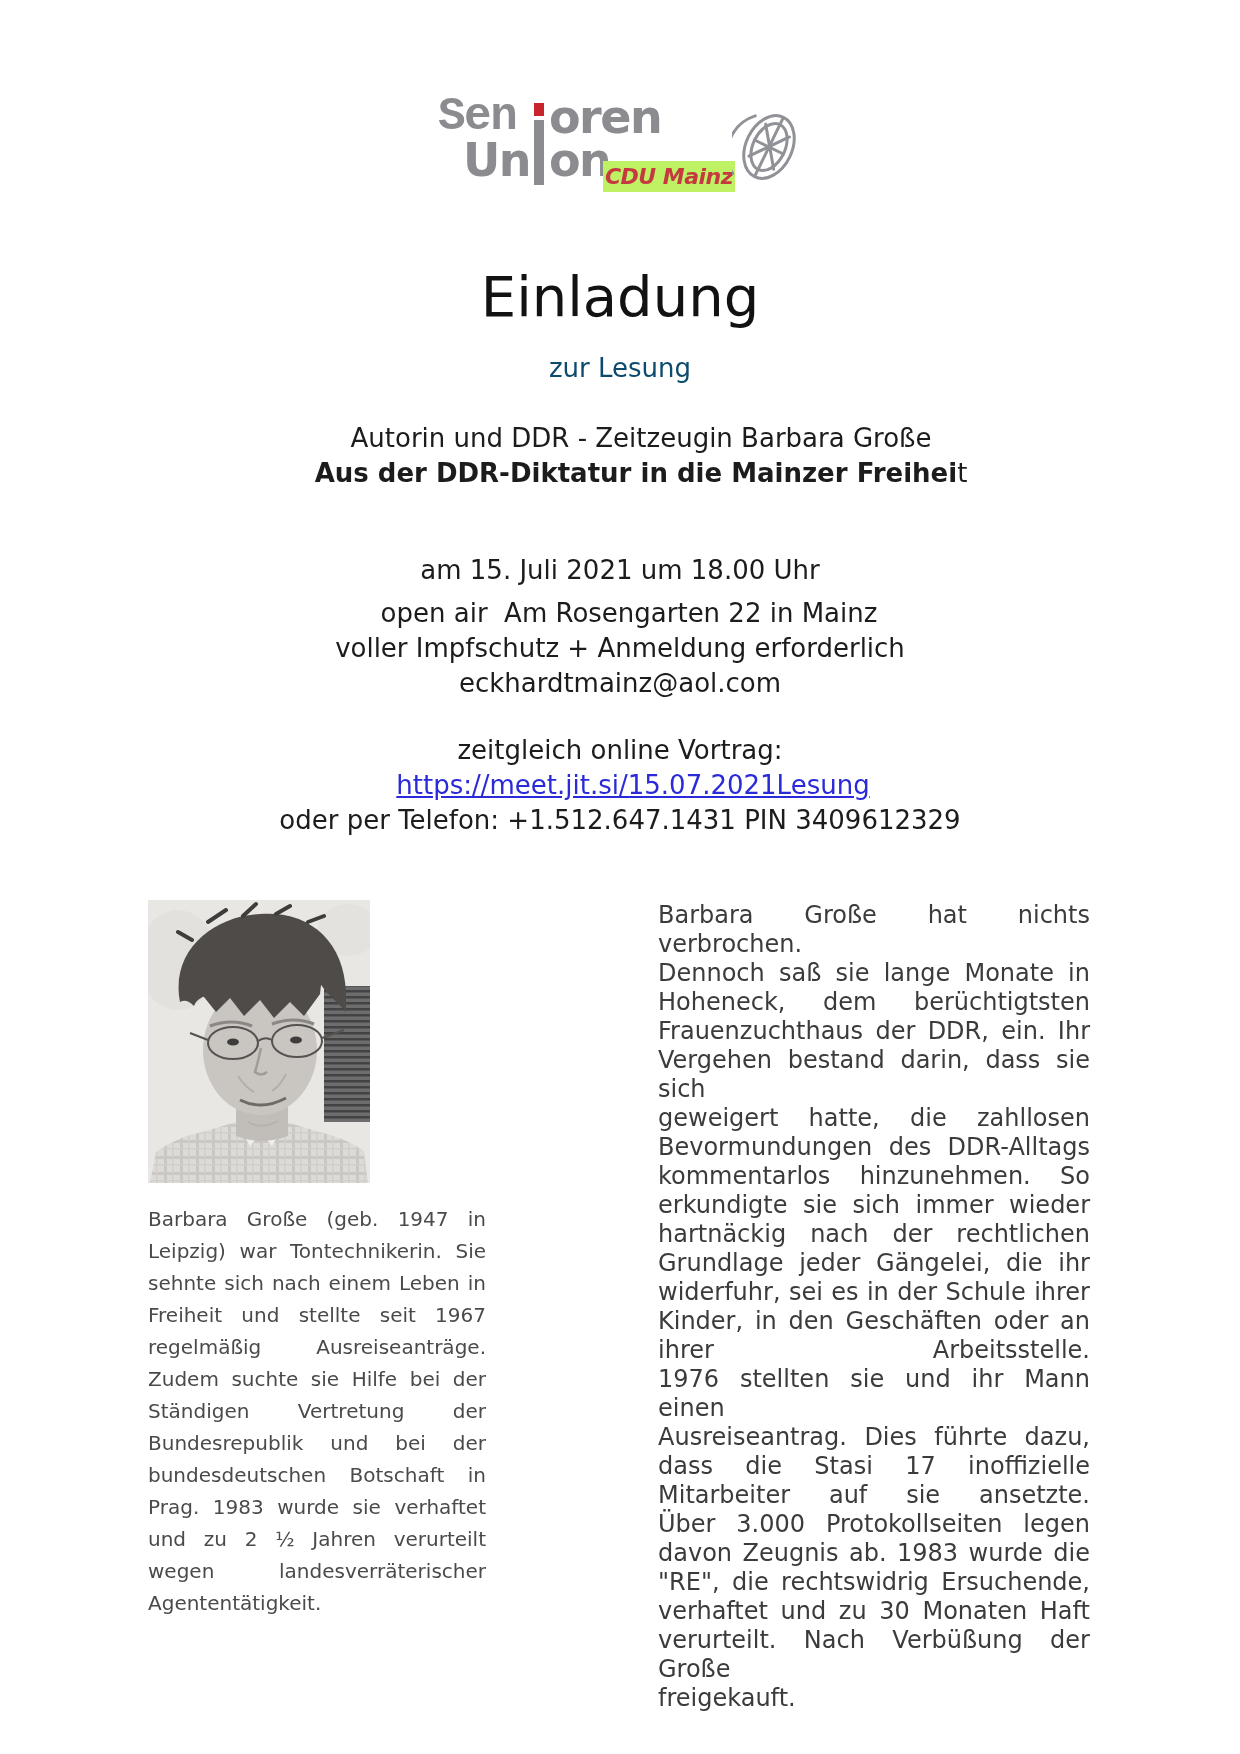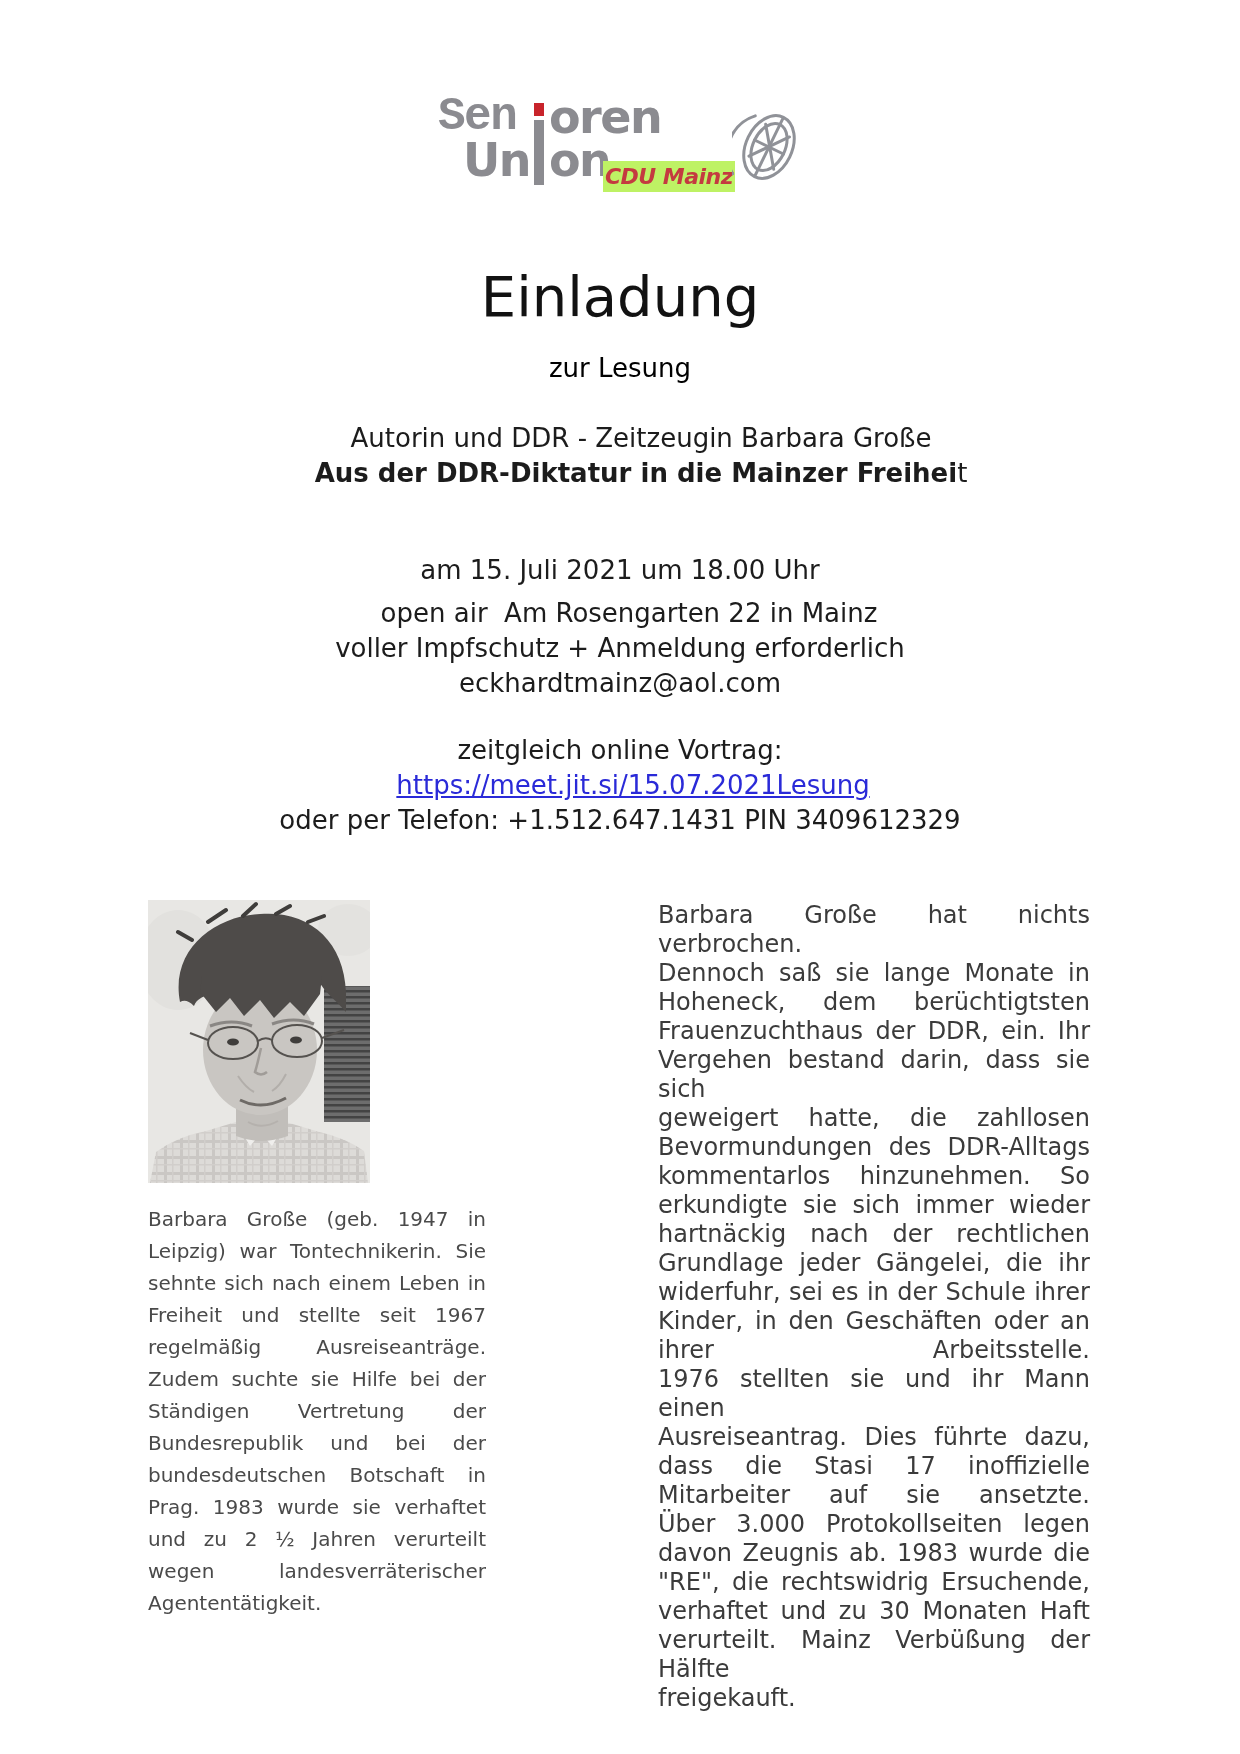--- a/index.html
+++ b/index.html
@@ -10,21 +10,21 @@
   .abs{position:absolute;}
   .center{left:0;width:1240px;text-align:center;}
   
   .logo-word{color:#8b8b90;font-weight:700;font-size:46px;line-height:1;letter-spacing:-1.5px;white-space:pre;}
   .logo-bar{background:#8b8b90;}
   .logo-dot{background:#c8242b;}
   .cdu-badge{background:#bef264;width:132px;height:31px;line-height:31px;text-align:center;
     color:#c43a40;font-weight:700;font-style:italic;font-size:22px;letter-spacing:-0.5px;}
   
   .title{font-size:56px;line-height:1;color:#121212;}
-  .sub{font-size:26px;line-height:1.25;color:#000000;}
+  .sub{font-size:26px;line-height:1.25;color:#0c4a6e;}
   .grp{font-size:26px;line-height:35px;color:#1c1c1c;}
   .bold-part{font-weight:700;}
   .pre{white-space:pre-wrap;padding-left:18px;}
   .link{color:#2a2ad8;text-decoration:underline;margin-left:26px;}
   
   .col{color:#4a4a4a;}
   .col .jl{text-align:justify;text-align-last:justify;}
   .col .jl-last{text-align-last:left;}
   .col-left{width:338px;font-size:20px;line-height:32px;color:#4a4a4a;}
   .col-right{width:432px;font-size:24px;line-height:29px;color:#3b3b3b;}
@@ -169,17 +169,17 @@
       <div class="jl">Kinder, in den Geschäften oder an</div>
       <div class="jl">ihrer Arbeitsstelle.</div>
       <div class="jl">1976 stellten sie und ihr Mann einen</div>
       <div class="jl">Ausreiseantrag. Dies führte dazu,</div>
       <div class="jl">dass die Stasi 17 inoffizielle</div>
       <div class="jl">Mitarbeiter auf sie ansetzte.</div>
       <div class="jl">Über 3.000 Protokollseiten legen</div>
       <div class="jl">davon Zeugnis ab. 1983 wurde die</div>
       <div class="jl">"RE", die rechtswidrig Ersuchende,</div>
       <div class="jl">verhaftet und zu 30 Monaten Haft</div>
-      <div class="jl">verurteilt. Mainz Verbüßung der Hälfte</div>
+      <div class="jl">verurteilt. Nach Verbüßung der Große</div>
       <div class="jl jl-last">freigekauft.</div>
     </div>
 
 </div>
 
 </body></html>

